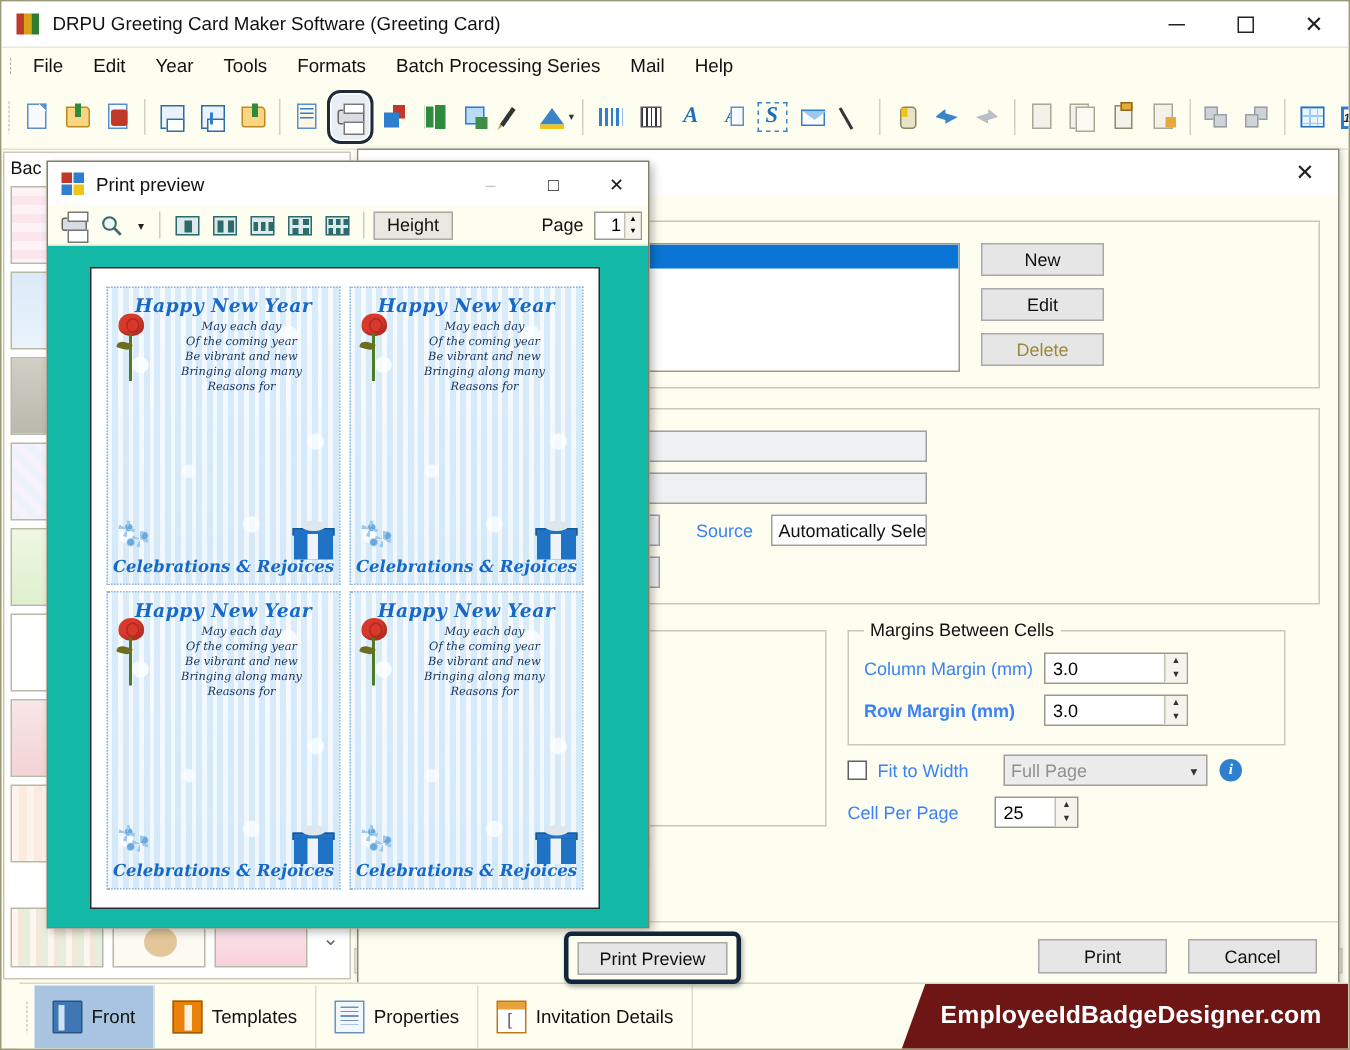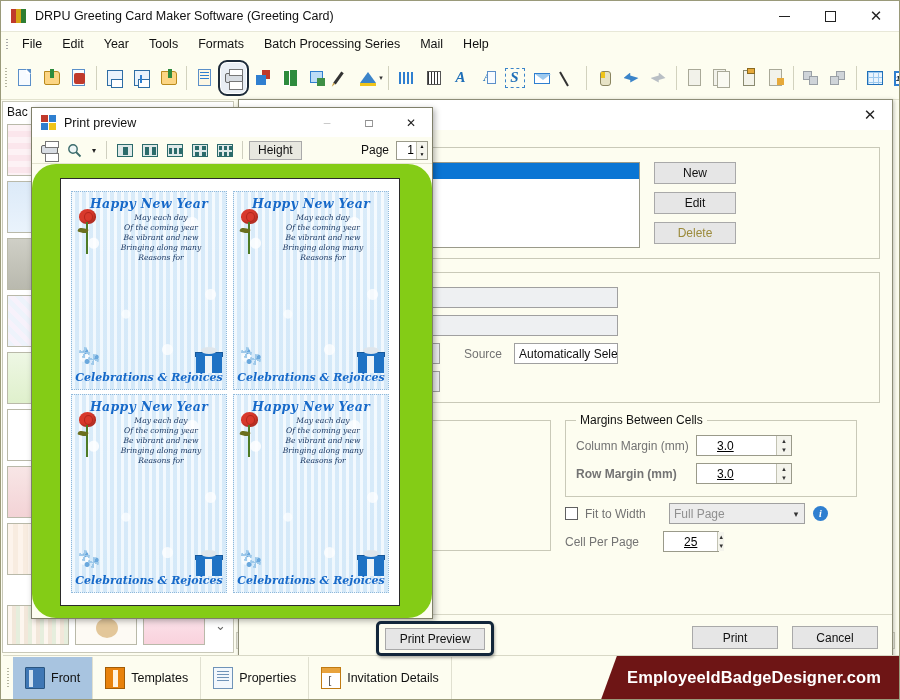--- a/index.html
+++ b/index.html
@@ -182,25 +182,25 @@
     width: 82px; height: 22px; background:#e6e6e6; border:1px solid #a9a9a9;
     font-size:12px; color:#111; display:flex;align-items:center;justify-content:center;
   }
   .wbtn2.disabled { color:#9b8a3a; background:#e6e6e6; }
 
   .fld {
     height: 21px; background:#eef0f2; border:1px solid #a0a0a0; font-size:12px;
     color:#111; padding: 2px 4px; display:flex; align-items:center;
   }
   .fld.white { background:#fff; }
-  .lbl { font-size:12px; color:#737373; }
+  .lbl { font-size:12px; color:#3b82f6; }
   .row-f { display:flex; align-items:center; margin-bottom:7px; }
 
   .spin { display:flex; align-items:stretch; border:1px solid #9a9a8a; background:#fff; height:21px; }
-  .spin .val { flex:1; font-size:12px; padding:2px 20px; display:flex; align-items:center;text-decoration:underline; }
+  .spin .val { flex:1; font-size:12px; padding:2px 5px; display:flex; align-items:center; }
   .spin .arrows { width:15px; border-left:1px solid #c3c3b3; display:flex; flex-direction:column;background:#f4f4ec;}
   .spin .arrows span { flex:1; display:flex; align-items:center; justify-content:center; font-size:6px; color:#333; }
   .combo {
     height:21px; background:#e6e6e6; border:1px solid #a0a0a0; display:flex; align-items:center;
     font-size:12px; padding-left:4px; color:#111;
   }
   .combo .cv { flex:1; }
   .combo .cd { width:16px; text-align:center; font-size:9px; color:#333;}
   .combo.disabled { color:#909090; background:#ececec; }
   .chk { width:13px;height:13px;border:1px solid #606060;background:#fff;display:inline-block;flex:none;}
@@ -260,21 +260,21 @@
     height:19px;padding:0 8px;border:1px solid #a9a9a9;background:#e8e8e0;font-size:12px;
     display:flex;align-items:center;color:#111;
   }
   .pg-label{margin-left:auto;font-size:12px;color:#111;}
   .pg-spin{width:32px;height:19px;border:1px solid #9a9a8a;background:#fff;display:flex;margin-right:4px;margin-left:5px;}
   .pg-spin .v{flex:1;font-size:12px;text-align:right;padding-right:2px;display:flex;align-items:center;justify-content:flex-end;}
   .pg-spin .ar{width:11px;border-left:1px solid #c3c3b3;display:flex;flex-direction:column;background:#f4f4ec;}
   .pg-spin .ar span{flex:1;display:flex;align-items:center;justify-content:center;font-size:5px;}
 
   .pv-canvas {
-    position:absolute; left:0; right:0; top:56px; bottom:0; background:#84cc16; overflow:hidden;border-radius:24px;
+    position:absolute; left:0; right:0; top:56px; bottom:0; background:#14b8a6; overflow:hidden;
   }
   .sheet {
     position:absolute; left:28px; top:14px; width:340px; height:428px;
     background:#fff; border:1px solid #2a2a2a; padding:12px 10px;
   }
   .cards { display:grid; grid-template-columns: 1fr 1fr; grid-template-rows: 1fr 1fr; gap:4px 6px; width:100%; height:100%; }
   .card {
     position:relative; overflow:hidden;
     background:
       repeating-linear-gradient(to right, rgba(255,255,255,.55) 0 3px, rgba(205,228,246,.55) 3px 7px),
@@ -327,21 +327,21 @@
     background:
       conic-gradient(from 0deg, #9ec9ea 0 8%, transparent 8% 25%, #9ec9ea 25% 33%, transparent 33% 50%,
                     #9ec9ea 50% 58%, transparent 58% 75%, #9ec9ea 75% 83%, transparent 83%);
     border-radius:50%;
   }
   .flowers:before { left:1px; top:2px; }
   .flowers:after { left:10px; top:9px; }
 
   
   .bottombar {
-    position:absolute; left:2px; right:0; bottom:0; height:44px; background:#fdfdf0;
+    position:absolute; left:12px; right:0; bottom:0; height:44px; background:#fdfdf0;
     display:flex; align-items:center; border-top:1px solid #d8d8c6;
   }
   .bgrip { width:8px;height:30px;position:relative;margin-left:2px;}
   .bgrip::before{content:'';position:absolute;left:2px;top:4px;width:2px;height:22px;
     background-image: radial-gradient(#b5b5a0 40%, transparent 42%); background-size:2px 3px;}
   .btab {
     display:flex; align-items:center; gap:6px; padding:0 12px; height:42px;
     font-size:12.5px; color:#111; border-right:1px solid #e0e0d0; cursor:default;
   }
   .btab.active { background:#a8c4e0; }

